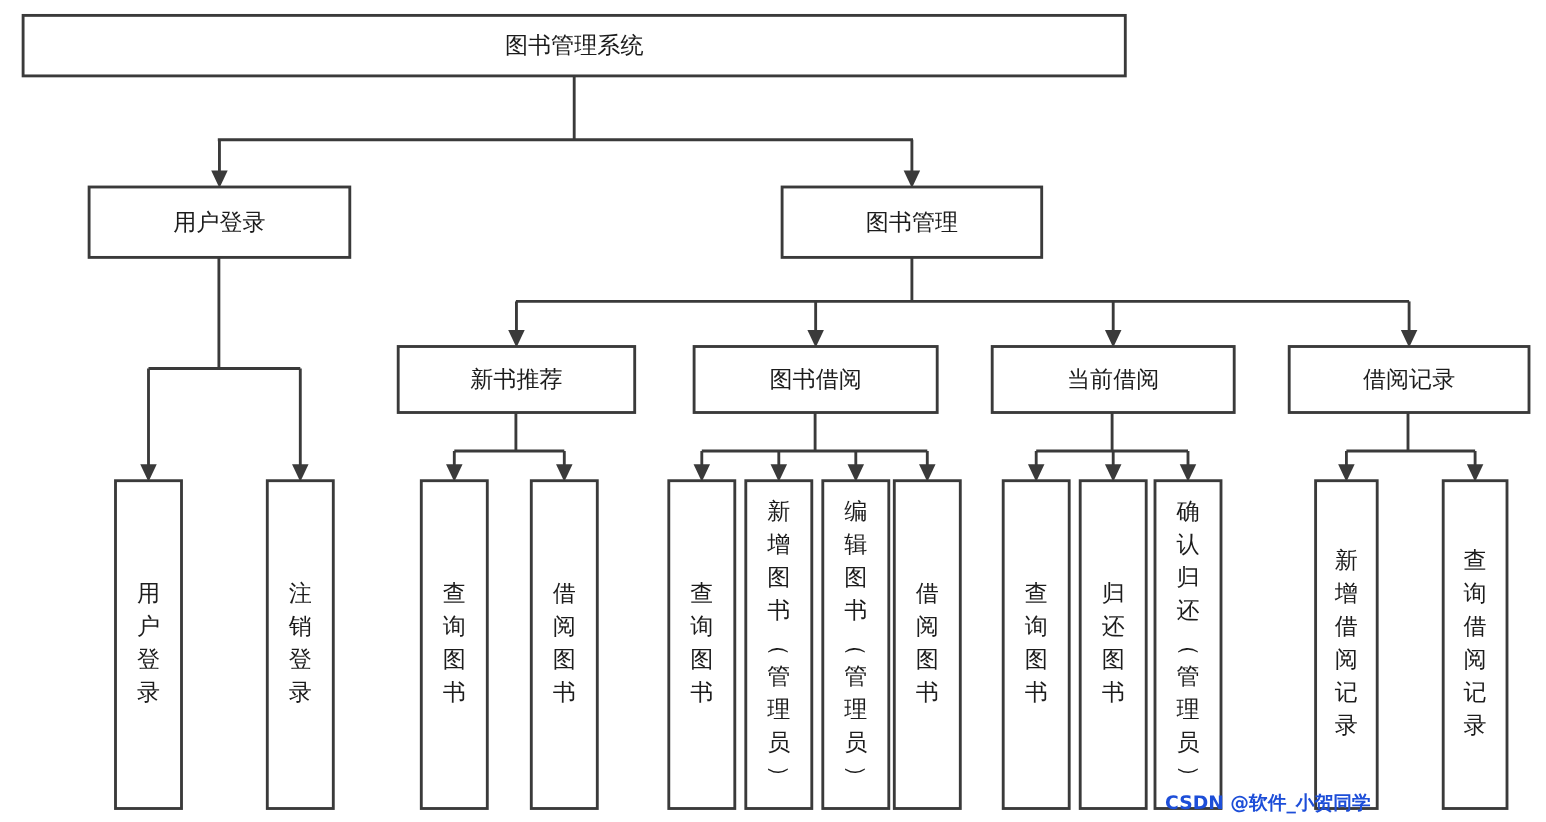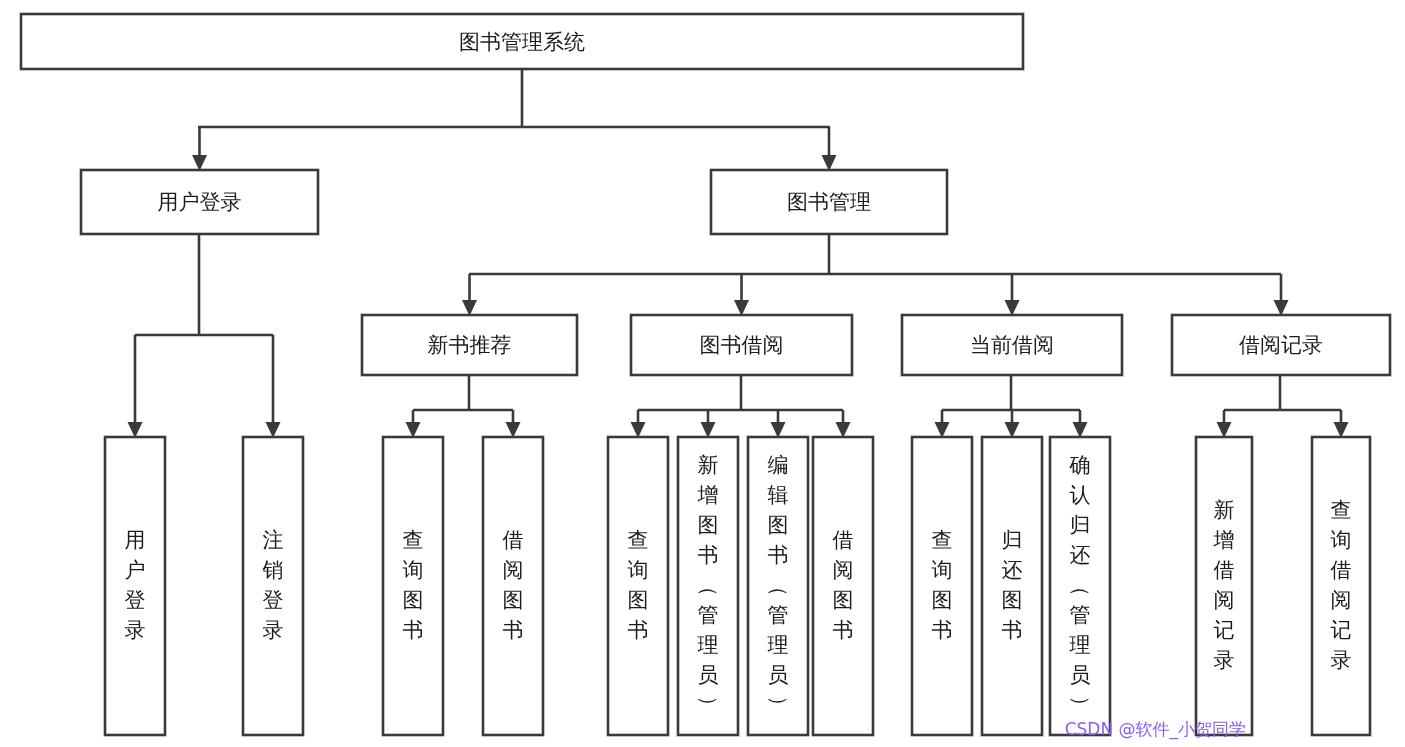--- a/index.html
+++ b/index.html
@@ -49,23 +49,24 @@
     fill: #1c1c1c;
     text-anchor: middle;
     dominant-baseline: middle;
   }
   .watermark-text {
     position: absolute;
     right: 10px;
     bottom: 6px;
     font-family: "DejaVu Sans", "Liberation Sans", sans-serif;
     font-size: 17px;
-    color: #8b5cf6;
+    color: #1d4ed8;
     white-space: nowrap;
     user-select: none;
+    font-weight: bold;
   }
 </style>
 </head>
 <body>
 
 <div id="diagram-root">
 
   <svg id="diagram-svg" viewBox="0 0 1405 747">
     <g id="connectors-layer">
         <g>

